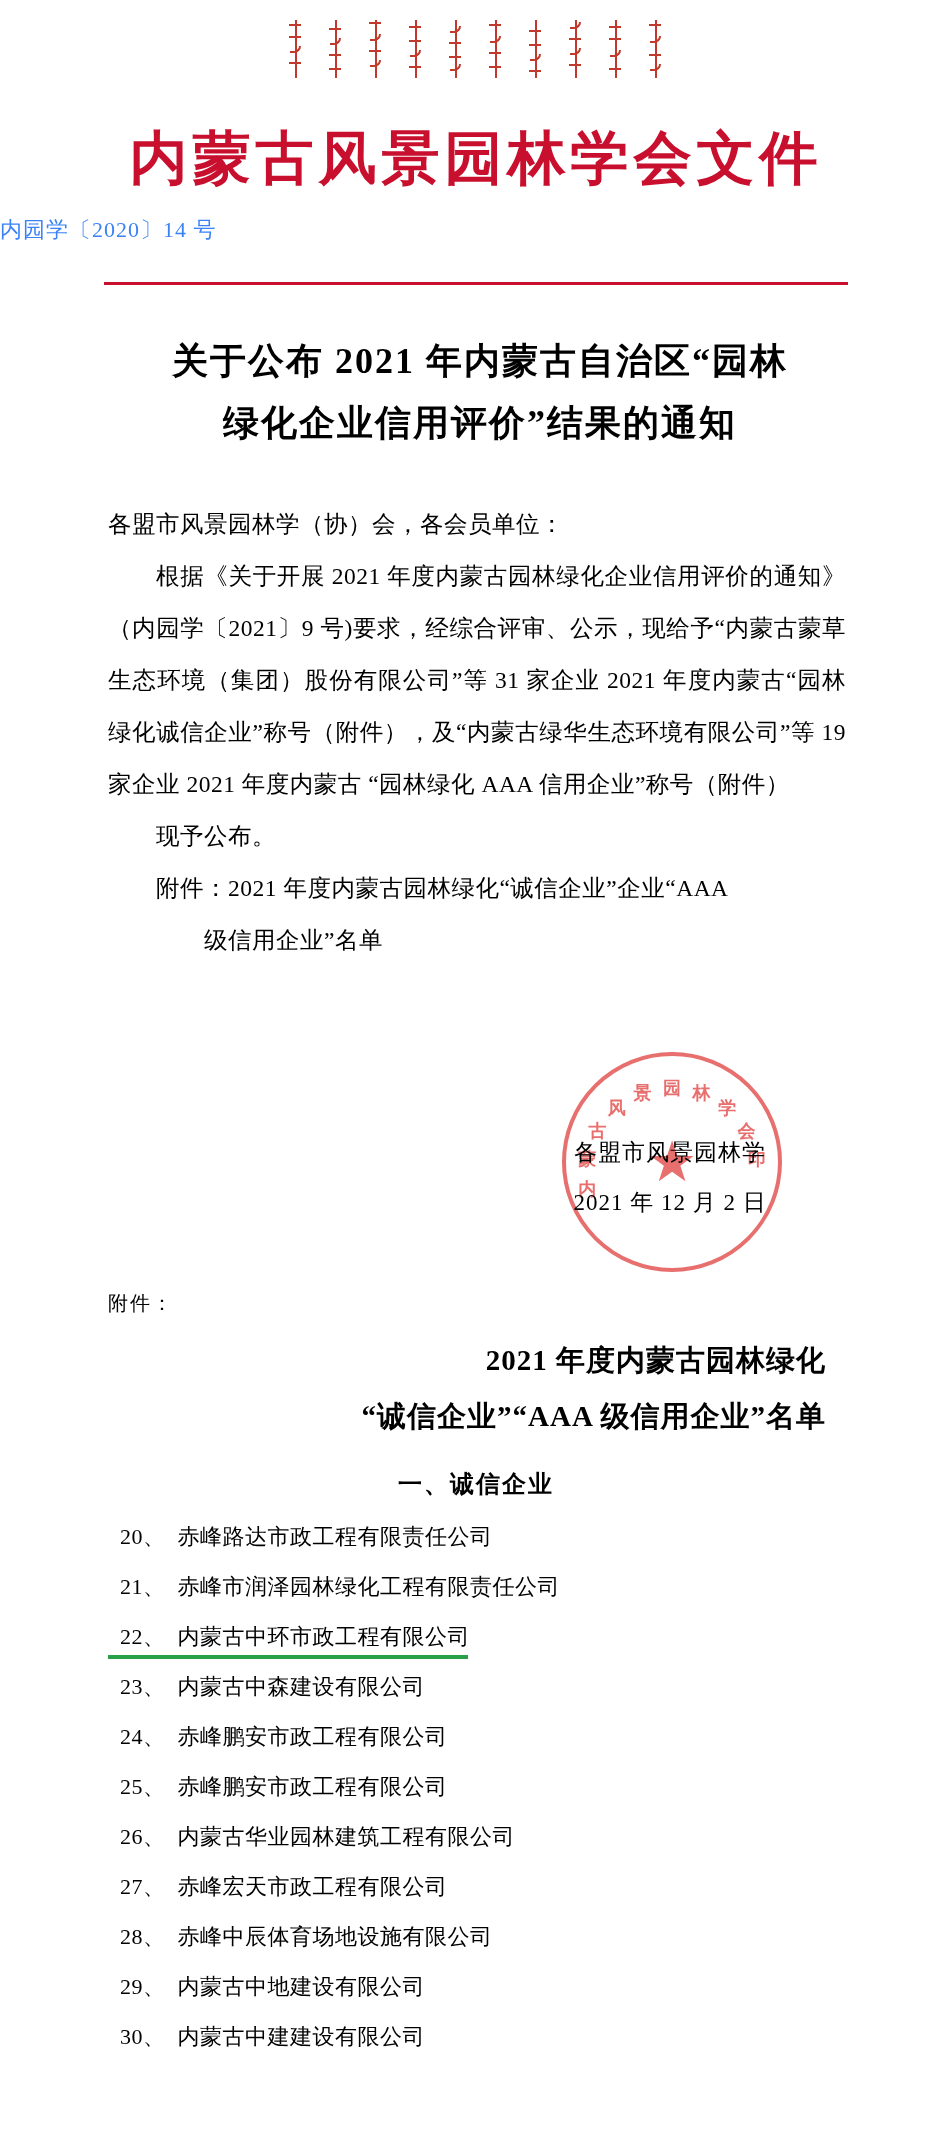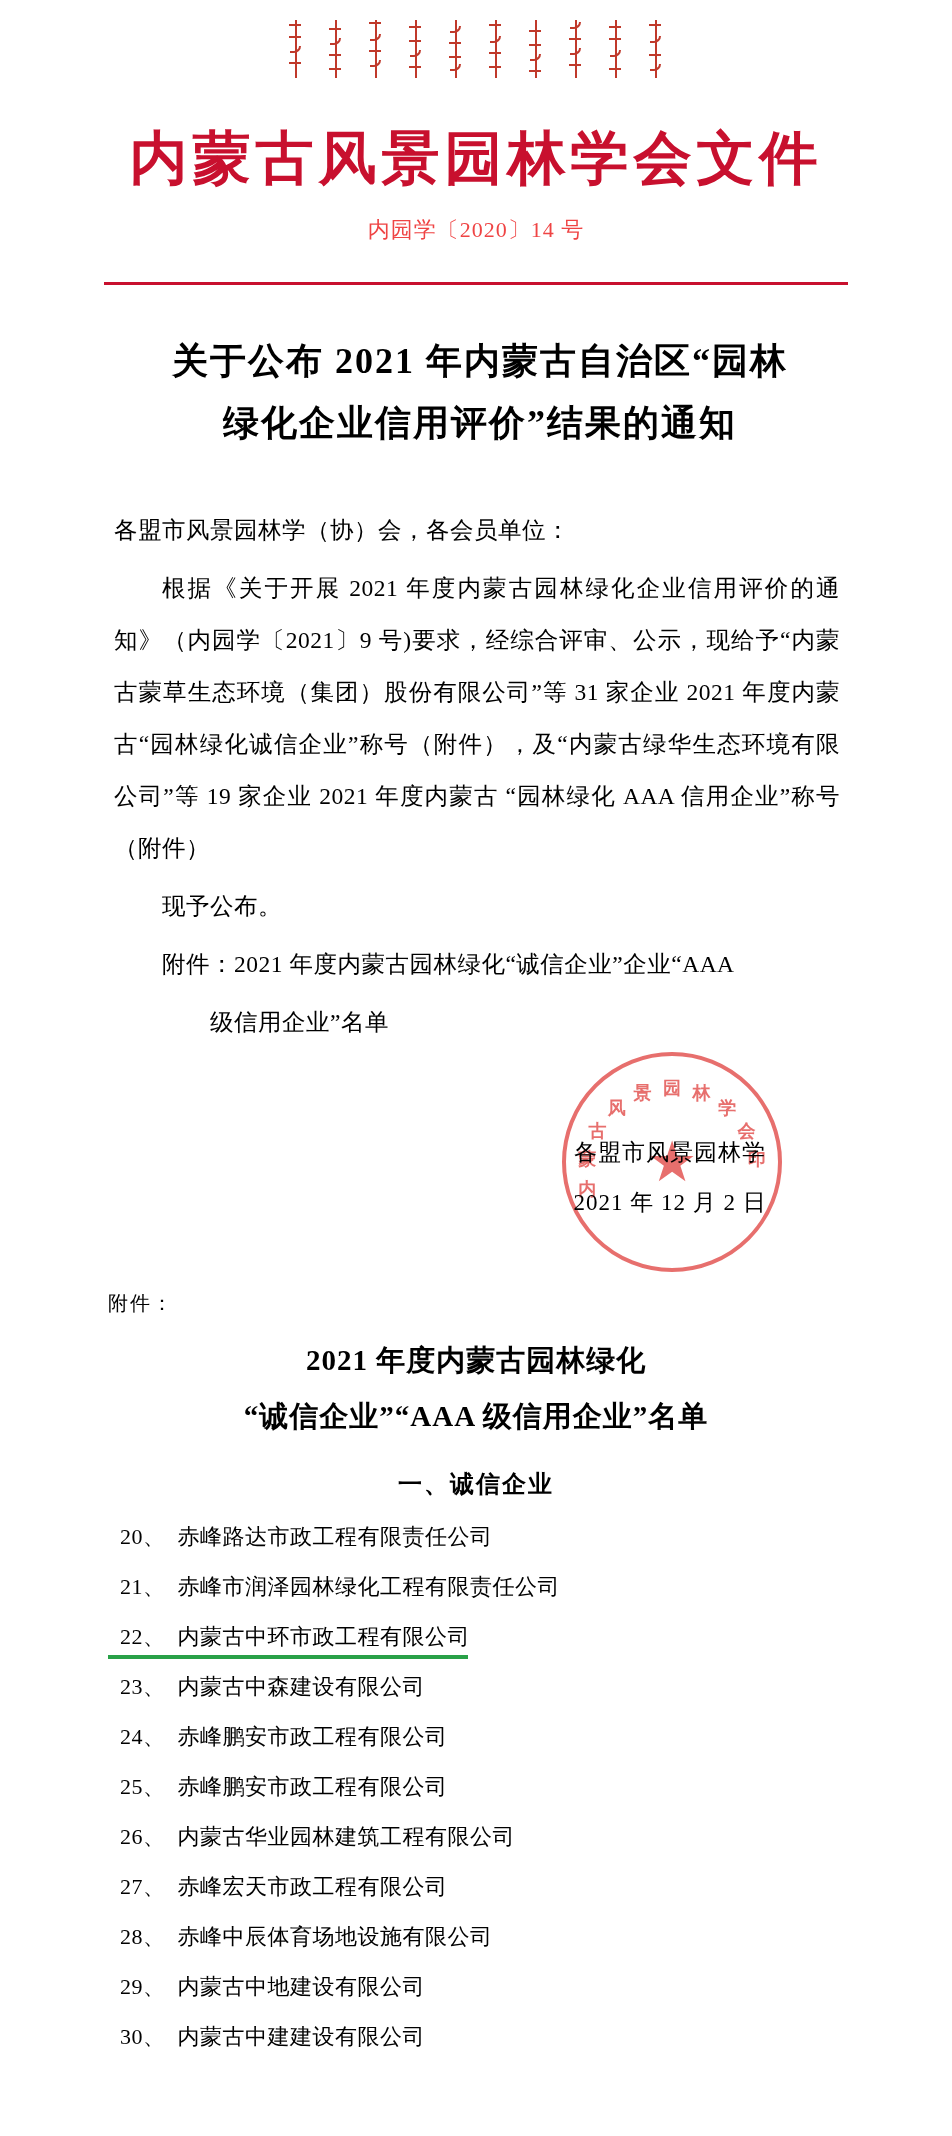--- a/index.html
+++ b/index.html
@@ -76,23 +76,22 @@
     font-size: 58px;
     letter-spacing: 5px;
     color: #c8102e;
     white-space: nowrap;
   }
   .doc-number {
     position: absolute;
     top: 215px;
     left: 0;
     width: 952px;
-    text-align: center;
     font-size: 22px;
-    color: #ef4444;
+    color: #3b82f6;
     letter-spacing: 1px;
   }
   .red-rule {
     position: absolute;
     top: 282px;
     left: 104px;
     width: 744px;
     height: 3px;
     background: #c8102e;
   }
@@ -115,21 +114,21 @@
     position: absolute;
     top: 498px;
     left: 108px;
     width: 738px;
     font-size: 23.5px;
     line-height: 52px;
     letter-spacing: 0.5px;
     text-align: justify;
   }
   .body-block p {
-    margin: 6px;
+    margin: 0;
   }
   .indent2 { text-indent: 48px; }
   .att-cont { padding-left: 96px; }
 
   
   .seal {
     position: absolute;
     left: 562px;
     top: 1052px;
     width: 212px;
@@ -186,21 +185,21 @@
     left: 108px;
     top: 1290px;
     font-size: 20px;
     letter-spacing: 2px;
   }
   .attach-title {
     position: absolute;
     left: 126px;
     top: 1332px;
     width: 700px;
-    text-align: center;
+    text-align: right;
     font-size: 29px;
     font-weight: bold;
     line-height: 56px;
     letter-spacing: 1px;
   }
   .section-head {
     position: absolute;
     left: 126px;
     top: 1468px;
     width: 700px;

